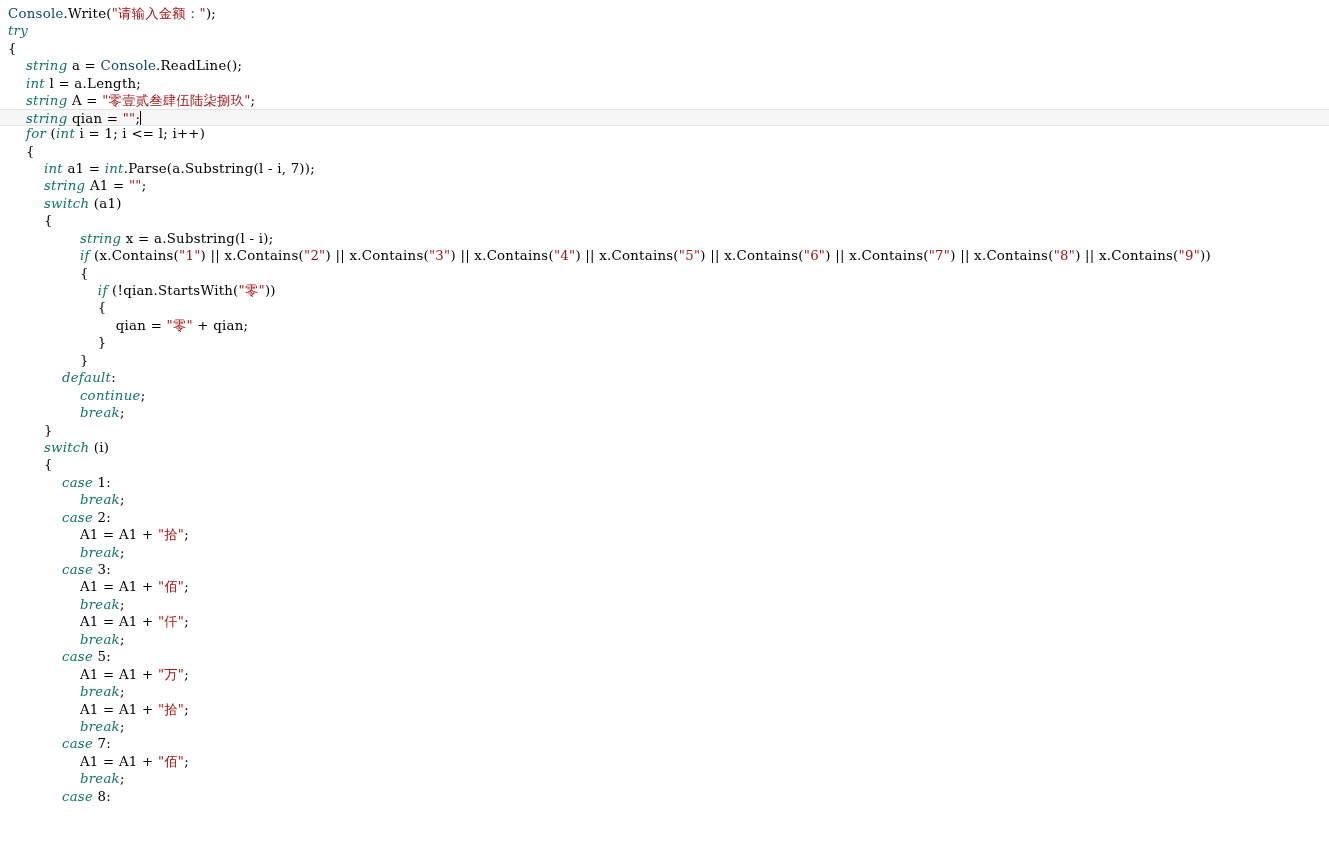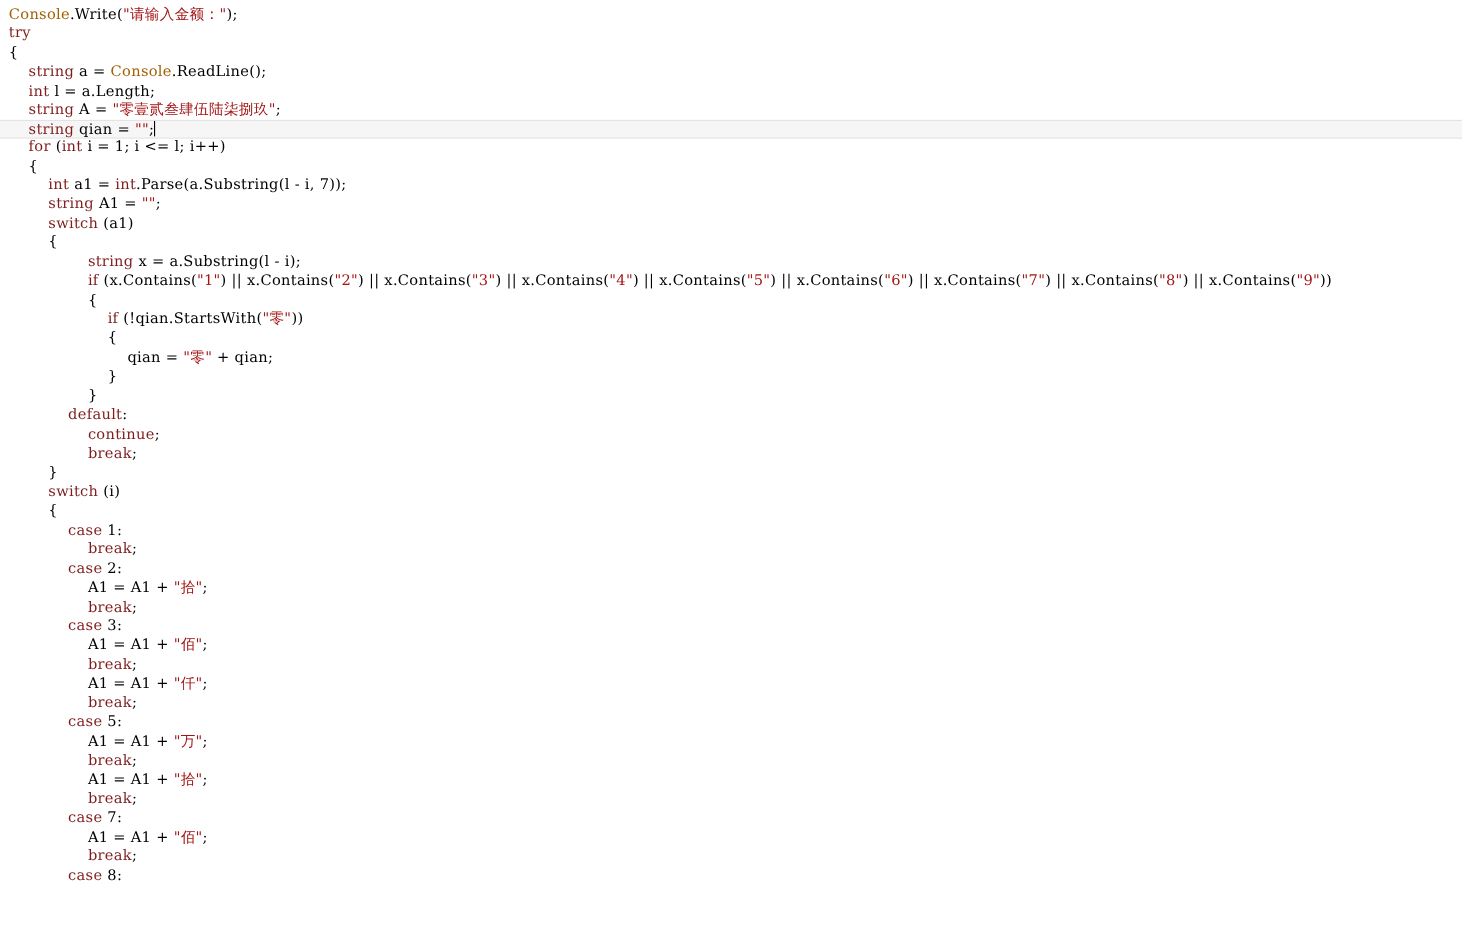--- a/index.html
+++ b/index.html
@@ -38,22 +38,22 @@
   }
   .code-line.current {
     background: #f6f6f6;
     border-top: 1px solid #e3e3e3;
     border-bottom: 1px solid #e3e3e3;
     height: 17.45px;
     margin-top: -1px;
     margin-bottom: -1px;
     padding-top: 0;
   }
-  .tok-kw      { color: #7f1d1d; }
-  .tok-type    { color: #a16207; }
+  .tok-kw      { color: #0f766e; font-style: italic; }
+  .tok-type    { color: #0c4a6e; }
   .tok-str     { color: #a31515; }
   .tok-plain   { color: #000000; }
   .caret {
     display: inline-block;
     width: 1px;
     height: 14px;
     background: #000000;
     vertical-align: -2px;
     margin-left: 0px;
     margin-right: -1px;

